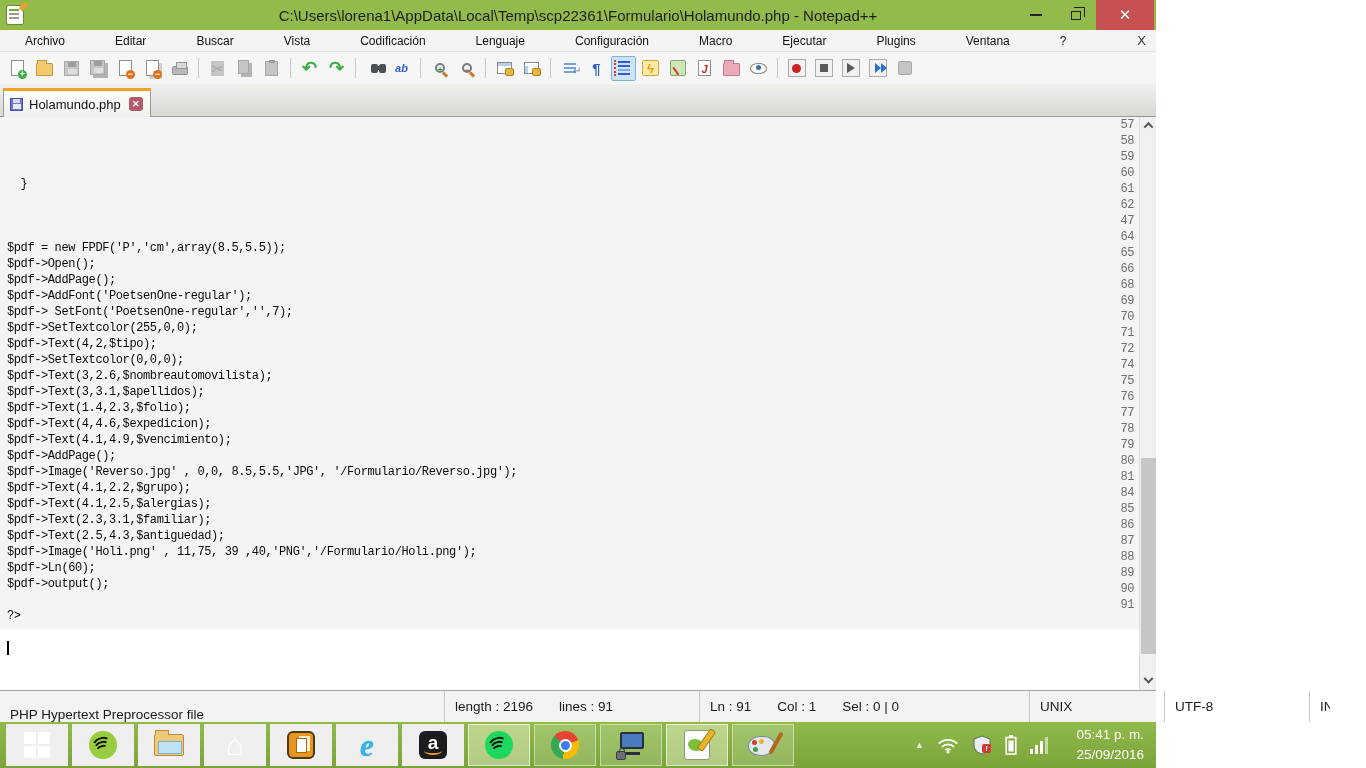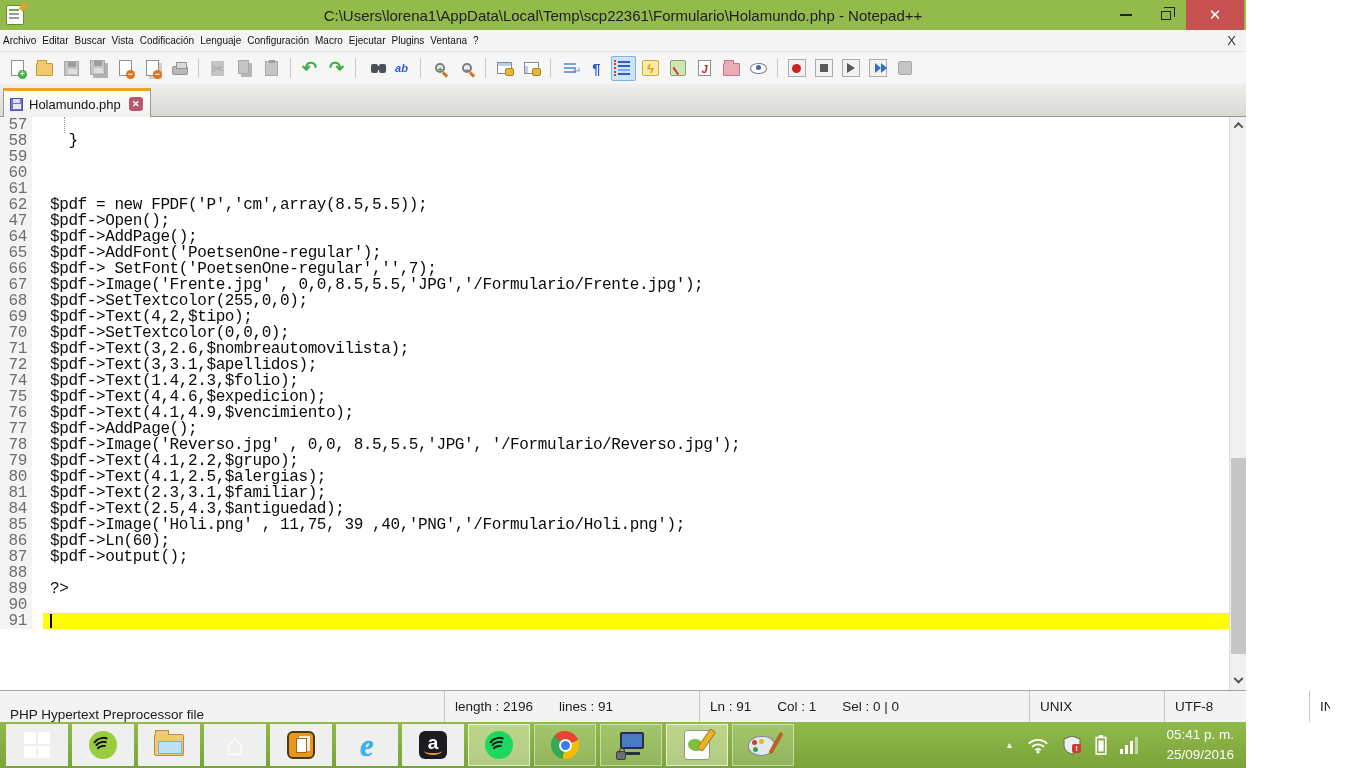--- a/index.html
+++ b/index.html
@@ -1,36 +1,36 @@
 <!DOCTYPE html>
 <html><head>
 <meta charset="utf-8">
 <style>
   * { margin:0; padding:0; box-sizing:border-box; }
   html,body { width:1366px; height:768px; overflow:hidden; }
   body { font-family:"Liberation Sans", sans-serif; background:#fff; }
 
-  .app { width:1246px; height:768px; display:flex; flex-direction:column; }
+  .app { width:1156px; height:768px; display:flex; flex-direction:column; }
 
   
   .titlebar { height:30px; background:#92bb4c; display:flex; align-items:center; position:relative; flex:0 0 30px; }
   .app-ico { width:18px; height:20px; margin-left:6px; position:relative; background:#fdfdfd; border:1px solid #6b8b33; border-radius:2px; }
   .app-ico::before { content:""; position:absolute; left:2px; top:3px; width:10px; height:2px; background:#6fae3a; box-shadow:0 4px 0 #9a9a9a, 0 8px 0 #9a9a9a; }
   .app-ico::after { content:""; position:absolute; right:-3px; top:-4px; width:5px; height:9px; background:#e0a32e; transform:rotate(40deg); }
   .title { position:absolute; left:0; right:0; text-align:center; font-size:15px; color:#1e1e1e; pointer-events:none; }
   .win-controls { margin-left:auto; display:flex; align-items:center; height:100%; z-index:2; }
   .wc { border:none; background:transparent; width:40px; height:100%; display:flex; align-items:center; justify-content:center; cursor:default; }
   .wc-min-glyph { width:12px; height:2px; background:#222; display:block; }
   .wc-res-glyph { width:10px; height:9px; border:1.5px solid #222; position:relative; background:transparent; display:block; }
   .wc-res-glyph::before { content:""; position:absolute; left:2px; top:-5px; width:10px; height:9px; border:1.5px solid #222; border-left:none; border-bottom:none; }
   .wc.close { width:58px; background:#c75050; color:#fff; font-size:15px; margin-right:2px; }
 
   
   .menubar { height:22px; background:#f4f4f4; display:flex; align-items:center; font-size:13px; color:#111; flex:0 0 22px; border-bottom:1px solid #e4e4e4; }
-  .menu-item { padding:2px 3px; background:transparent; border:none; font-size:10px; font-family:"Liberation Sans",sans-serif; color:#111; }
+  .menu-item { padding:2px 25px; background:transparent; border:none; font-size:12px; font-family:"Liberation Sans",sans-serif; color:#111; }
   .menu-x { margin-left:auto; padding-right:10px; color:#333; font-size:13px; }
 
   
   .toolbar { height:32px; background:#f6f6f6; display:flex; align-items:center; padding-left:4px; flex:0 0 32px; }
   .tb-btn { width:25px; height:25px; border:1px solid transparent; background:transparent; display:flex; align-items:center; justify-content:center; margin:0 1px; position:relative; }
   .tb-btn.active { background:#cde4f7; border:1px solid #7fb2e5; border-radius:2px; }
   .tb-sep { width:1px; height:20px; background:#c9c9c9; margin:0 5px; }
   .tbi { position:relative; display:block; }
   
   .i-page { width:13px; height:16px; background:#fff; border:1px solid #8f8f8f; }
@@ -89,21 +89,21 @@
   .tabbar { height:33px; background:linear-gradient(#efefed,#d9d9d4); display:flex; align-items:flex-end; padding-left:3px; flex:0 0 33px; border-bottom:1px solid #989898; }
   .tab { height:29px; background:linear-gradient(#fdfdfd,#f0f0ee); border:1px solid #9a9a9a; border-bottom:none; border-top:3px solid #f79f1e; display:flex; align-items:center; padding:0 7px 0 6px; font-size:13px; color:#111; position:relative; top:1px; }
   .tab-save-ico { width:13px; height:13px; background:#6f74d8; border:1px solid #4a4fa8; position:relative; margin-right:6px; }
   .tab-save-ico::before { content:""; position:absolute; left:2px; top:0; width:7px; height:4px; background:#d9ddff; }
   .tab-save-ico::after { content:""; position:absolute; left:2px; bottom:1px; width:8px; height:5px; background:#e8e8e8; }
   .tab-close { width:14px; height:14px; margin-left:8px; background:#b55a6e; border-radius:3px; color:#fff; font-size:9px; line-height:14px; text-align:center; font-weight:bold; }
 
   
   .editor { flex:1 1 auto; background:#fff; position:relative; overflow:hidden; }
   .ed-lines { position:absolute; inset:0 17px 0 0; }
-  .ed-row { display:flex; height:16px; font-family:"Liberation Mono", monospace; font-size:16px; letter-spacing:-0.4px; line-height:16px; }
+  .ed-row { display:flex; height:16px; font-family:"Liberation Mono", monospace; font-size:12px; letter-spacing:-0.4px; line-height:16px;flex-direction:column; }
   .ln { flex:0 0 32px; text-align:right; padding-right:5px; color:#6e6e6e; background:#f4f4f4; }
   .fold { flex:0 0 11px; background:repeating-linear-gradient(45deg,#cicic1 0,#c9c9c9 1px,#f2f2f2 1px,#f2f2f2 3px); }
   .codecell { flex:1 1 auto; position:relative; padding-left:7px; white-space:pre; color:#0a0a0a; }
   .ed-row.cur .codecell { background:#ffff00; }
   .guide { position:absolute; left:21px; top:0; bottom:0; border-left:1px dotted #9a9a9a; }
   .caret { position:absolute; left:7px; top:1px; width:1.5px; height:14px; background:#000; }
   .vscroll { position:absolute; top:0; right:0; bottom:0; width:17px; background:#f0f0f0; border-left:1px solid #dcdcdc; }
   .vs-up,.vs-down { position:absolute; left:0; width:17px; height:17px; display:flex; align-items:center; justify-content:center; }
   .vs-up { top:0; } .vs-down { bottom:0; }
   .chev { width:7px; height:7px; border-left:2px solid #555; border-top:2px solid #555; transform:rotate(45deg) translate(1px,1px); }
@@ -377,25 +377,20 @@
           <span class="ln">65</span>
           <span class="fold"></span>
           <span class="codecell">$pdf-&gt;AddFont('PoetsenOne-regular');</span>
         </div>
         <div class="ed-row">
           <span class="ln">66</span>
           <span class="fold"></span>
           <span class="codecell">$pdf-&gt; SetFont('PoetsenOne-regular','',7);</span>
         </div>
         <div class="ed-row">
-          <span class="ln">67</span>
-          <span class="fold"></span>
-          <span class="codecell">$pdf-&gt;Image('Frente.jpg' , 0,0,8.5,5.5,'JPG','/Formulario/Frente.jpg');</span>
-        </div>
-        <div class="ed-row">
           <span class="ln">68</span>
           <span class="fold"></span>
           <span class="codecell">$pdf-&gt;SetTextcolor(255,0,0);</span>
         </div>
         <div class="ed-row">
           <span class="ln">69</span>
           <span class="fold"></span>
           <span class="codecell">$pdf-&gt;Text(4,2,$tipo);</span>
         </div>
         <div class="ed-row">

